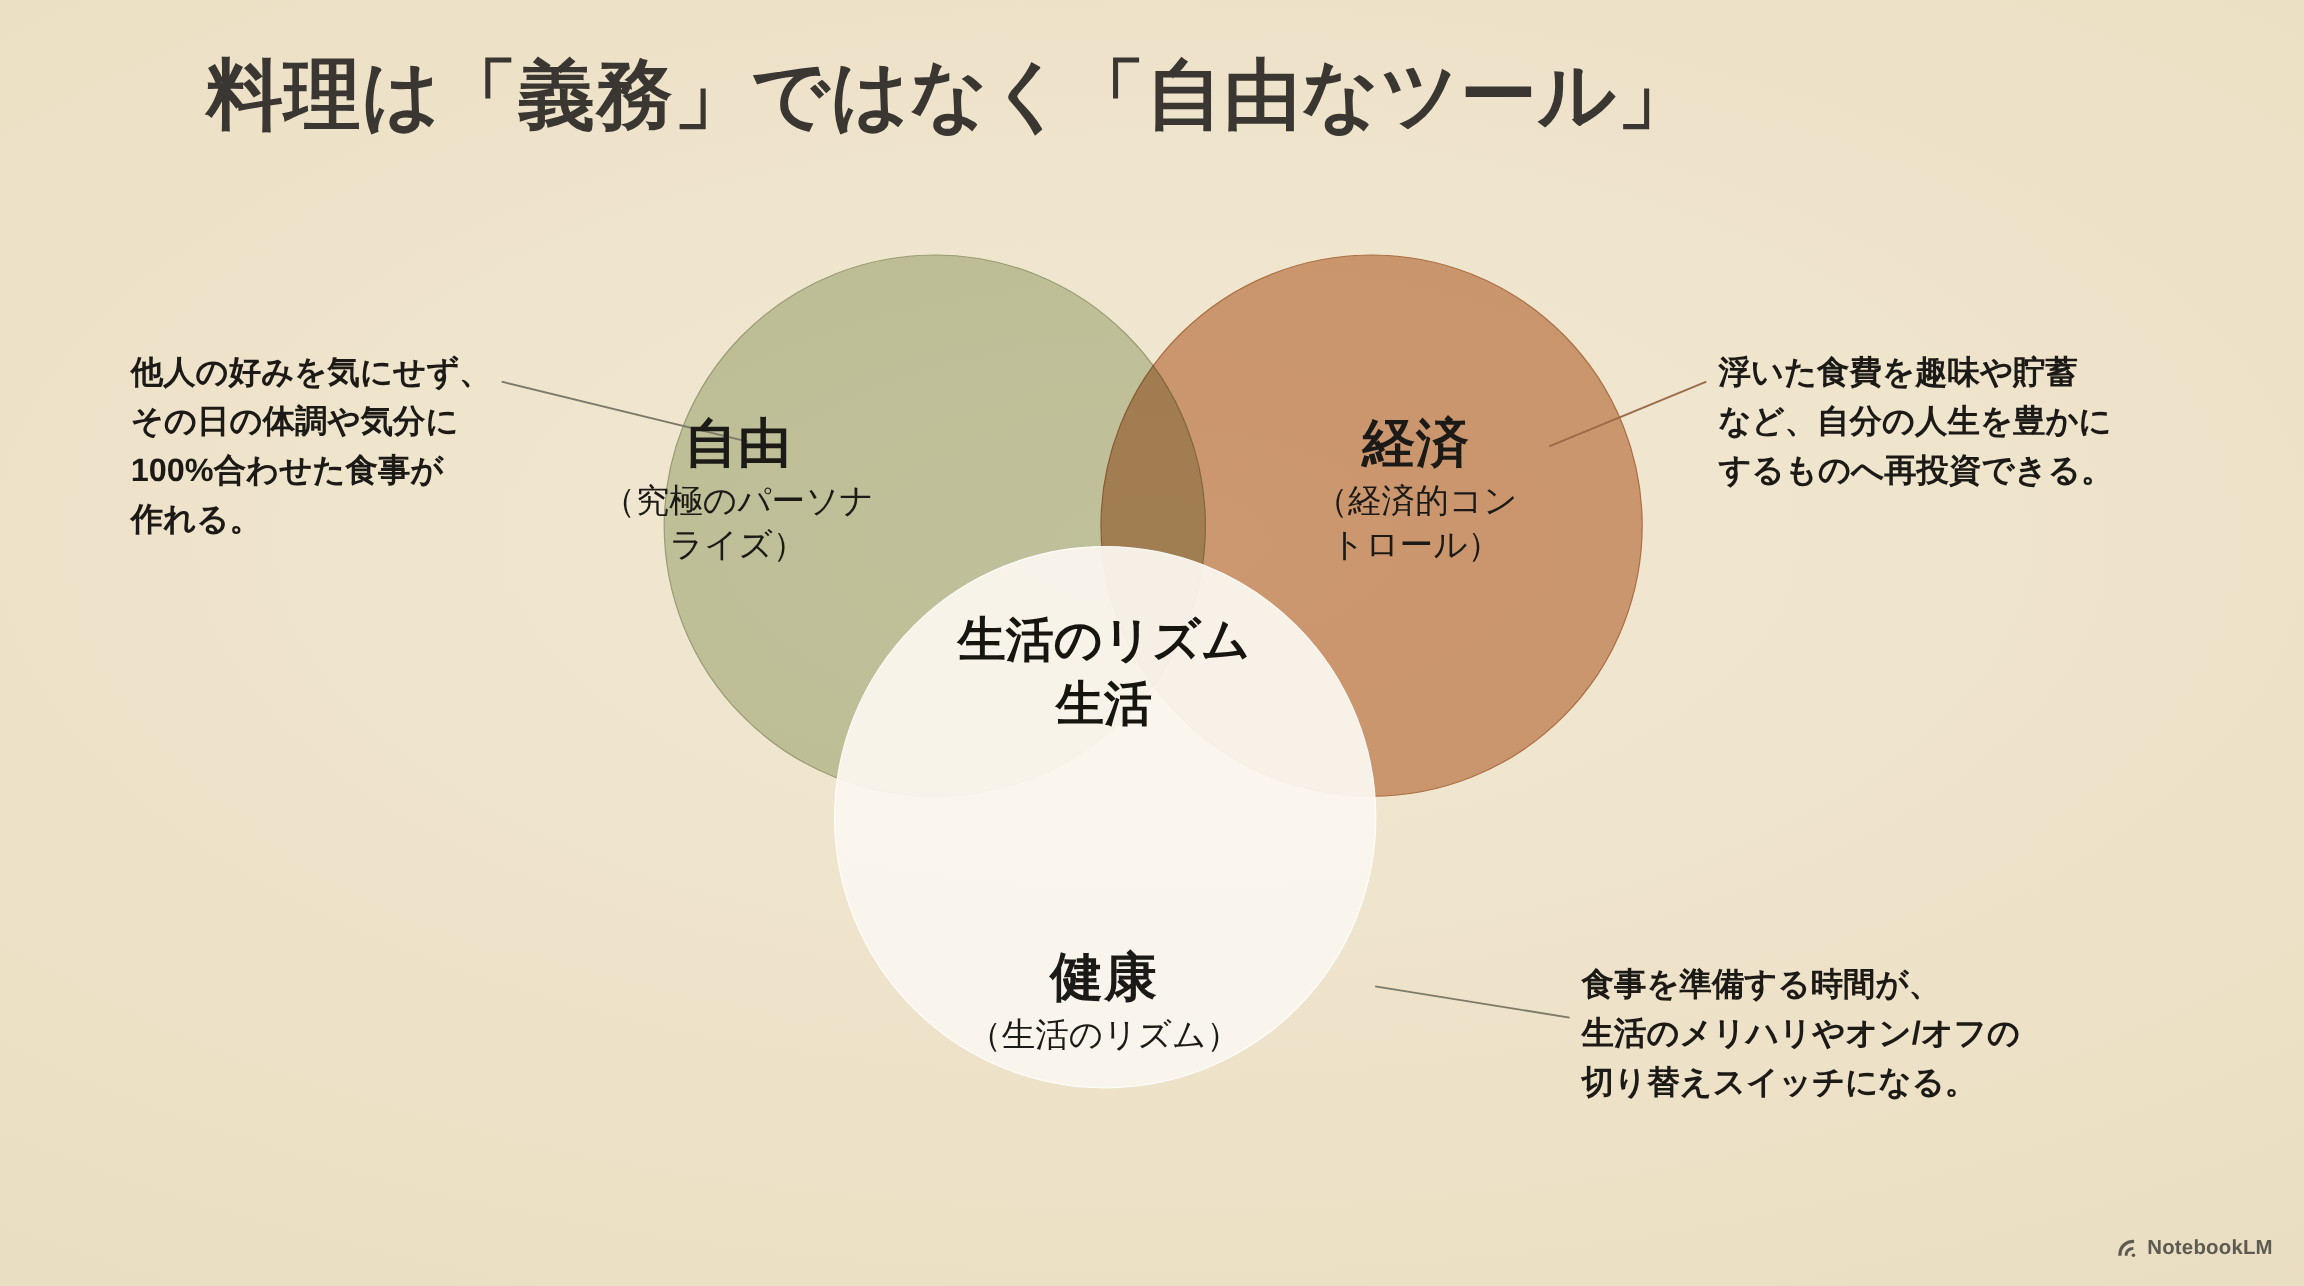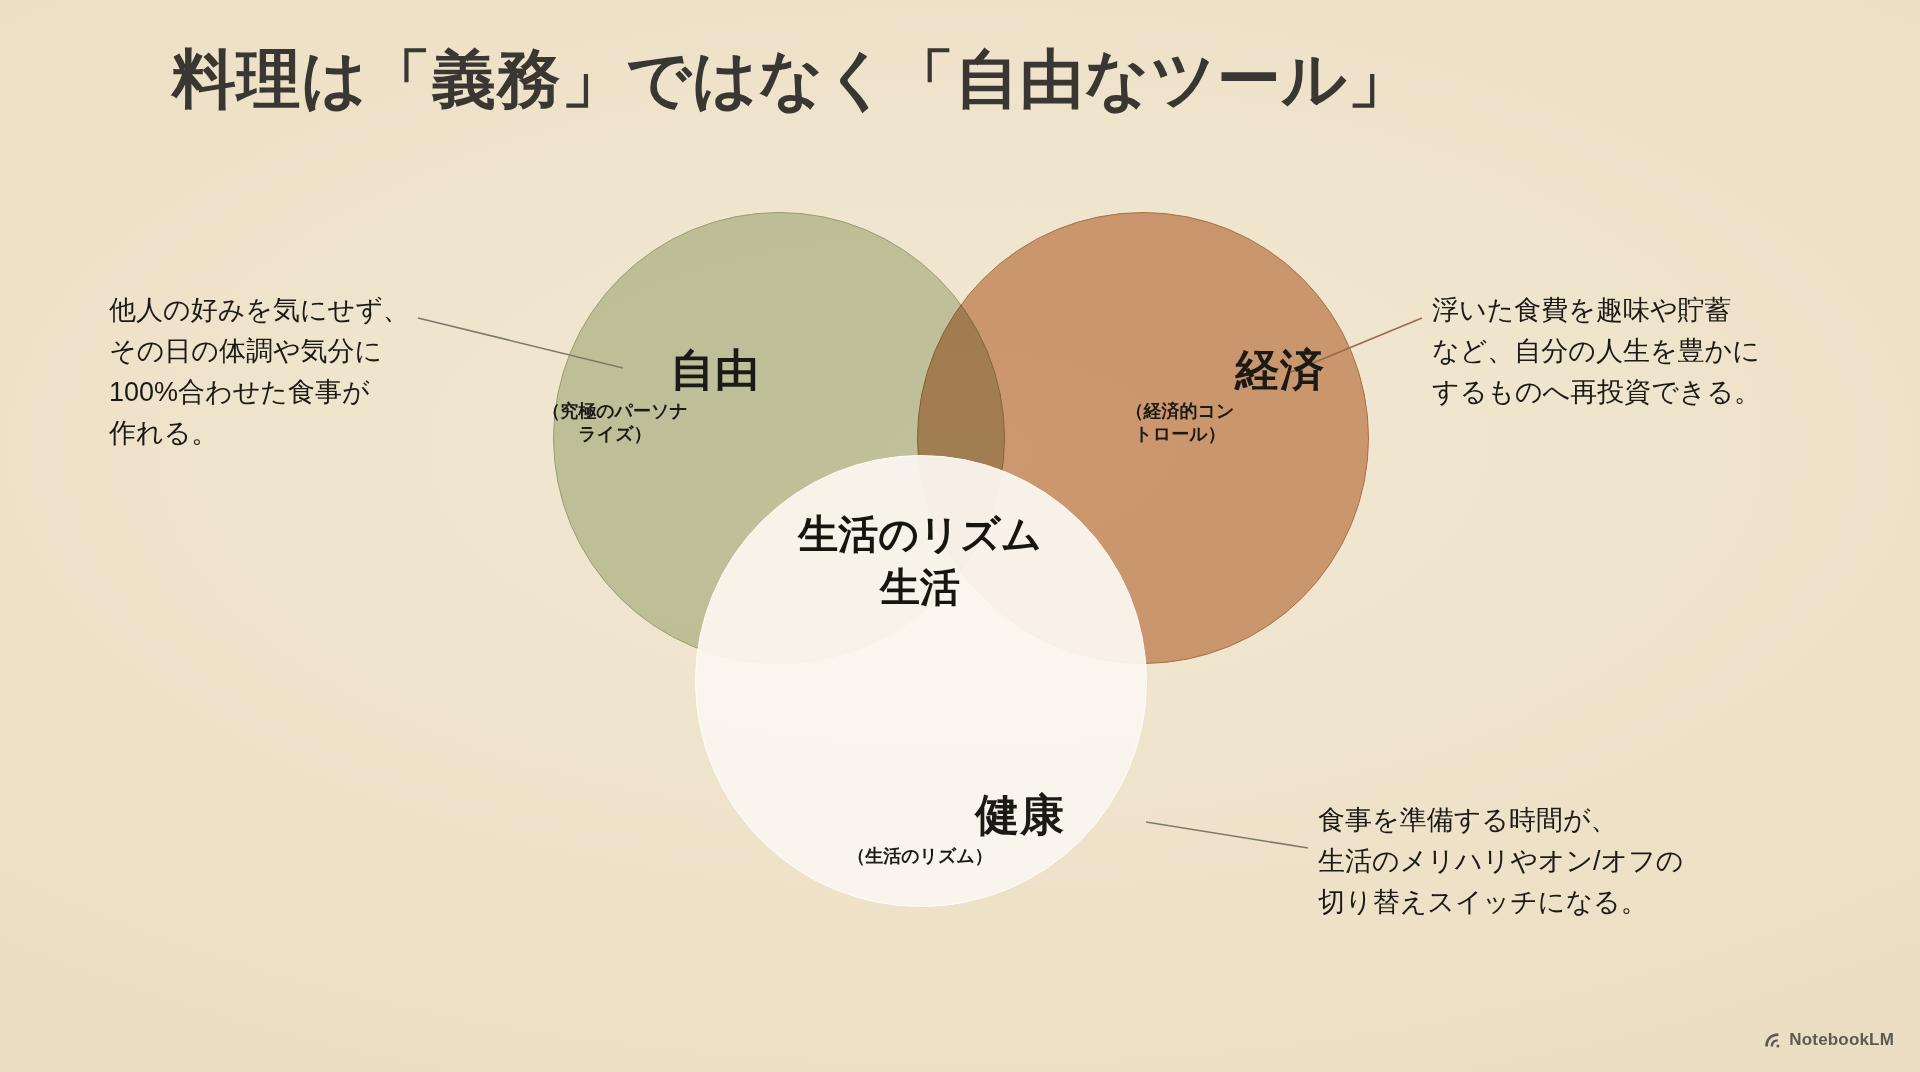--- a/index.html
+++ b/index.html
@@ -100,25 +100,24 @@
     text-align: center;
     color: #1b1a17;
     z-index: 20;
   }
   .circle-label .main {
     font-size: 44px;
     font-weight: 700;
     line-height: 1.15;
     letter-spacing: 0.02em;
     display: block;
-    text-align: right;
   }
   .circle-label .sub {
-    font-size: 18px;
-    font-weight: 700;
+    font-size: 28px;
+    font-weight: 400;
     line-height: 1.3;
     display: block;
     margin-top: 4px;
   }
 
   #label-freedom { left: 470px; top: 345px; width: 290px; }
   #label-economy { left: 1035px; top: 345px; width: 290px; }
   #label-health  { left: 775px;  top: 790px; width: 290px; }
 
   #label-center {
@@ -133,21 +132,21 @@
     font-weight: 700;
     line-height: 1.32;
   }
   #label-center .c-line { display: block; }
 
   
   .annotation {
     position: absolute;
     color: #1c1a16;
     font-size: 27px;
-    font-weight: 400;
+    font-weight: 700;
     line-height: 1.52;
     z-index: 25;
     white-space: pre-line;
   }
 
   #anno-freedom { left: 109px; top: 290px; width: 400px; text-align: left; }
   #anno-economy { left: 1432px; top: 290px; width: 420px; text-align: left; }
   #anno-health  { left: 1318px; top: 800px; width: 470px; text-align: left; }
 
   

